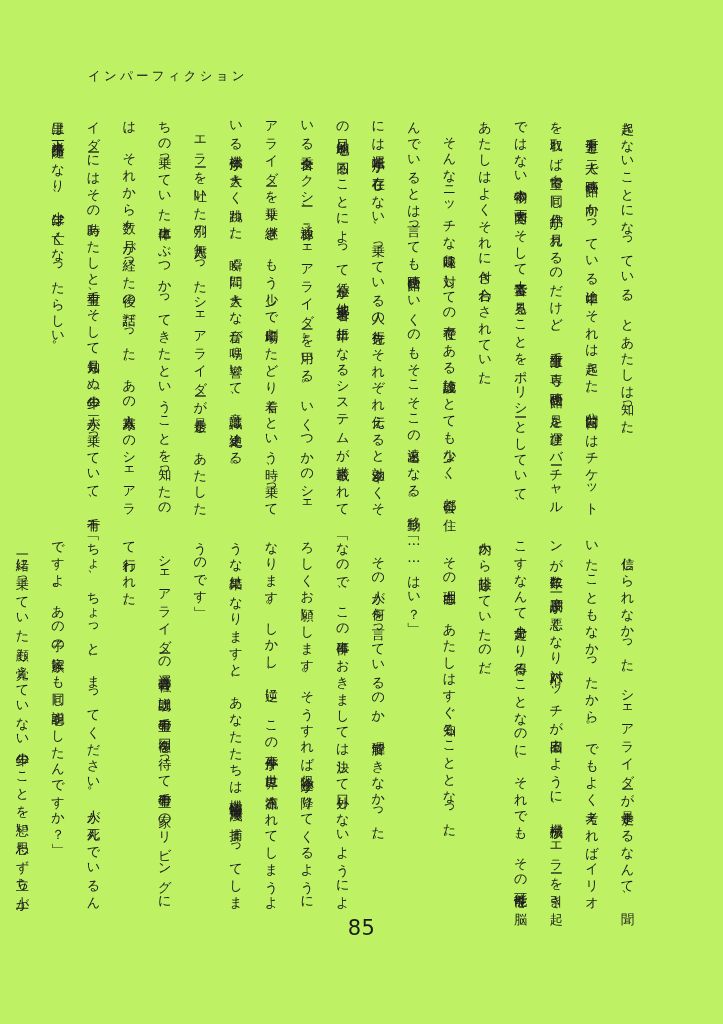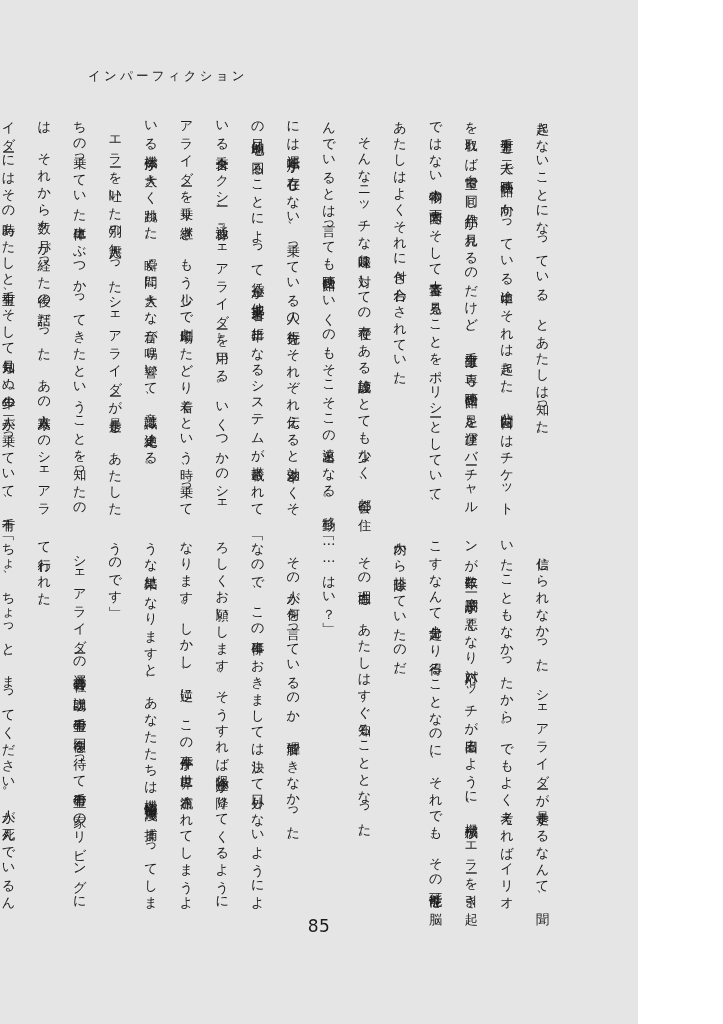--- a/index.html
+++ b/index.html
@@ -12,23 +12,23 @@
     background: #ffffff;
     font-family: "DejaVu Serif", "Liberation Serif", serif;
     color: #1a1a1a;
     overflow: hidden;
     position: relative;
   }
 
   .page {
     position: absolute;
     inset: 0;
-    width: 638px;
+    width: 723px;
     height: 1024px;
-    background: #e5e5e5;
+    background: #bef264;
   }
 
   
   .running-head {
     position: absolute;
     left: 88px;
     top: 68px;
     font-size: 12.5px;
     letter-spacing: 3.2px;
     color: #232323;
@@ -73,21 +73,21 @@
     text-indent: 15px;
   }
 
   
   .folio {
     position: absolute;
     left: 0;
     right: 0;
     top: 916px;
     text-align: center;
-    font-size: 17px;
+    font-size: 21px;
     color: #1a1a1a;
     font-family: "DejaVu Sans", "Liberation Sans", sans-serif;
     letter-spacing: 0.5px;
   }
 </style>
 </head>
 <body>
 
 <div class="page">
 

